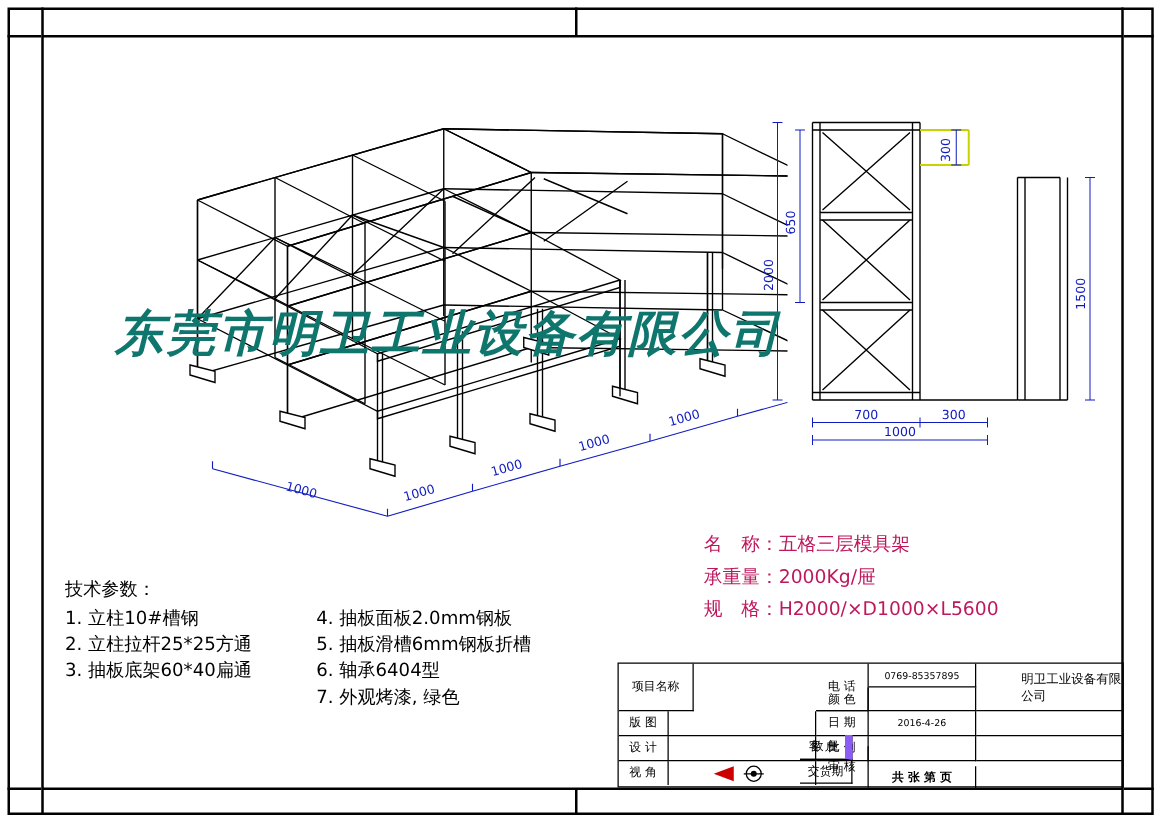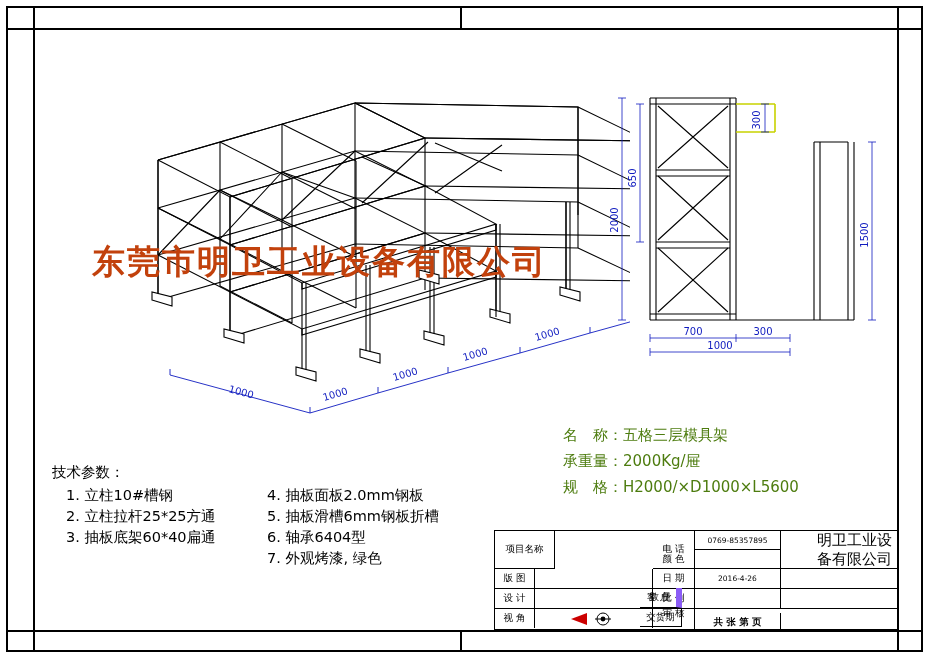--- a/index.html
+++ b/index.html
@@ -8,44 +8,45 @@
 
   
   .outer-frame{position:absolute;left:6px;top:6px;width:917px;height:646px;border:2px solid #000;box-sizing:border-box;}
   .inner-frame{position:absolute;left:33px;top:28px;width:866px;height:604px;border:2px solid #000;box-sizing:border-box;}
   .corner-tick{position:absolute;background:#000;}
 
   
   .watermark{
     position:absolute;left:92px;top:240px;width:520px;
     font-family:"DejaVu Sans","Liberation Sans",sans-serif;
-    font-size:33px;font-weight:bold;color:#c2410c;letter-spacing:2px;
+    font-size:39px;font-weight:bold;color:#0f766e;letter-spacing:2px;
     white-space:nowrap;
+    font-style:italic;
   }
 
   
   .tech{position:absolute;left:52px;top:462px;font-size:14.5px;color:#000000;line-height:21px;}
   .tech .ttl{margin-bottom:2px;}
   .tech-cols{display:flex;gap:16px;}
   .tech-col-a{width:185px;}
   .tech-col-b{width:230px;}
-  .tech-line{white-space:nowrap;margin-left:14px;}
-
-  
-  .spec{position:absolute;left:563px;top:422px;font-size:15px;line-height:26px;color:#4d7c0f;}
+  .tech-line{white-space:nowrap;}
+
+  
+  .spec{position:absolute;left:563px;top:422px;font-size:15px;line-height:26px;color:#be185d;}
   .spec .row{white-space:nowrap;}
 
   
   .titleblock{position:absolute;left:494px;top:530px;width:405px;height:100px;border:1.5px solid #000;box-sizing:border-box;}
   .tb-grid{position:absolute;inset:0;}
   .tb-cell{position:absolute;box-sizing:border-box;border-right:1px solid #000;border-bottom:1px solid #000;
            font-size:9.5px;display:flex;align-items:center;justify-content:center;color:#000;overflow:hidden;}
   .tb-cell.nb-b{border-bottom:none;}
   .tb-name{font-size:16px;}
-  .tb-company{font-size:15px;margin-left:36px;}
+  .tb-company{font-size:10px;margin-left:36px;}
   .tb-small{font-size:7.5px;}
 
   
   .iso{position:absolute;left:110px;top:45px;}
   .side{position:absolute;left:600px;top:70px;}
 
   .dimtxt{font-size:10px;fill:#0f1bbf;}
   svg text{font-family:"DejaVu Sans","Liberation Sans",sans-serif;}
 </style>
 </head>

